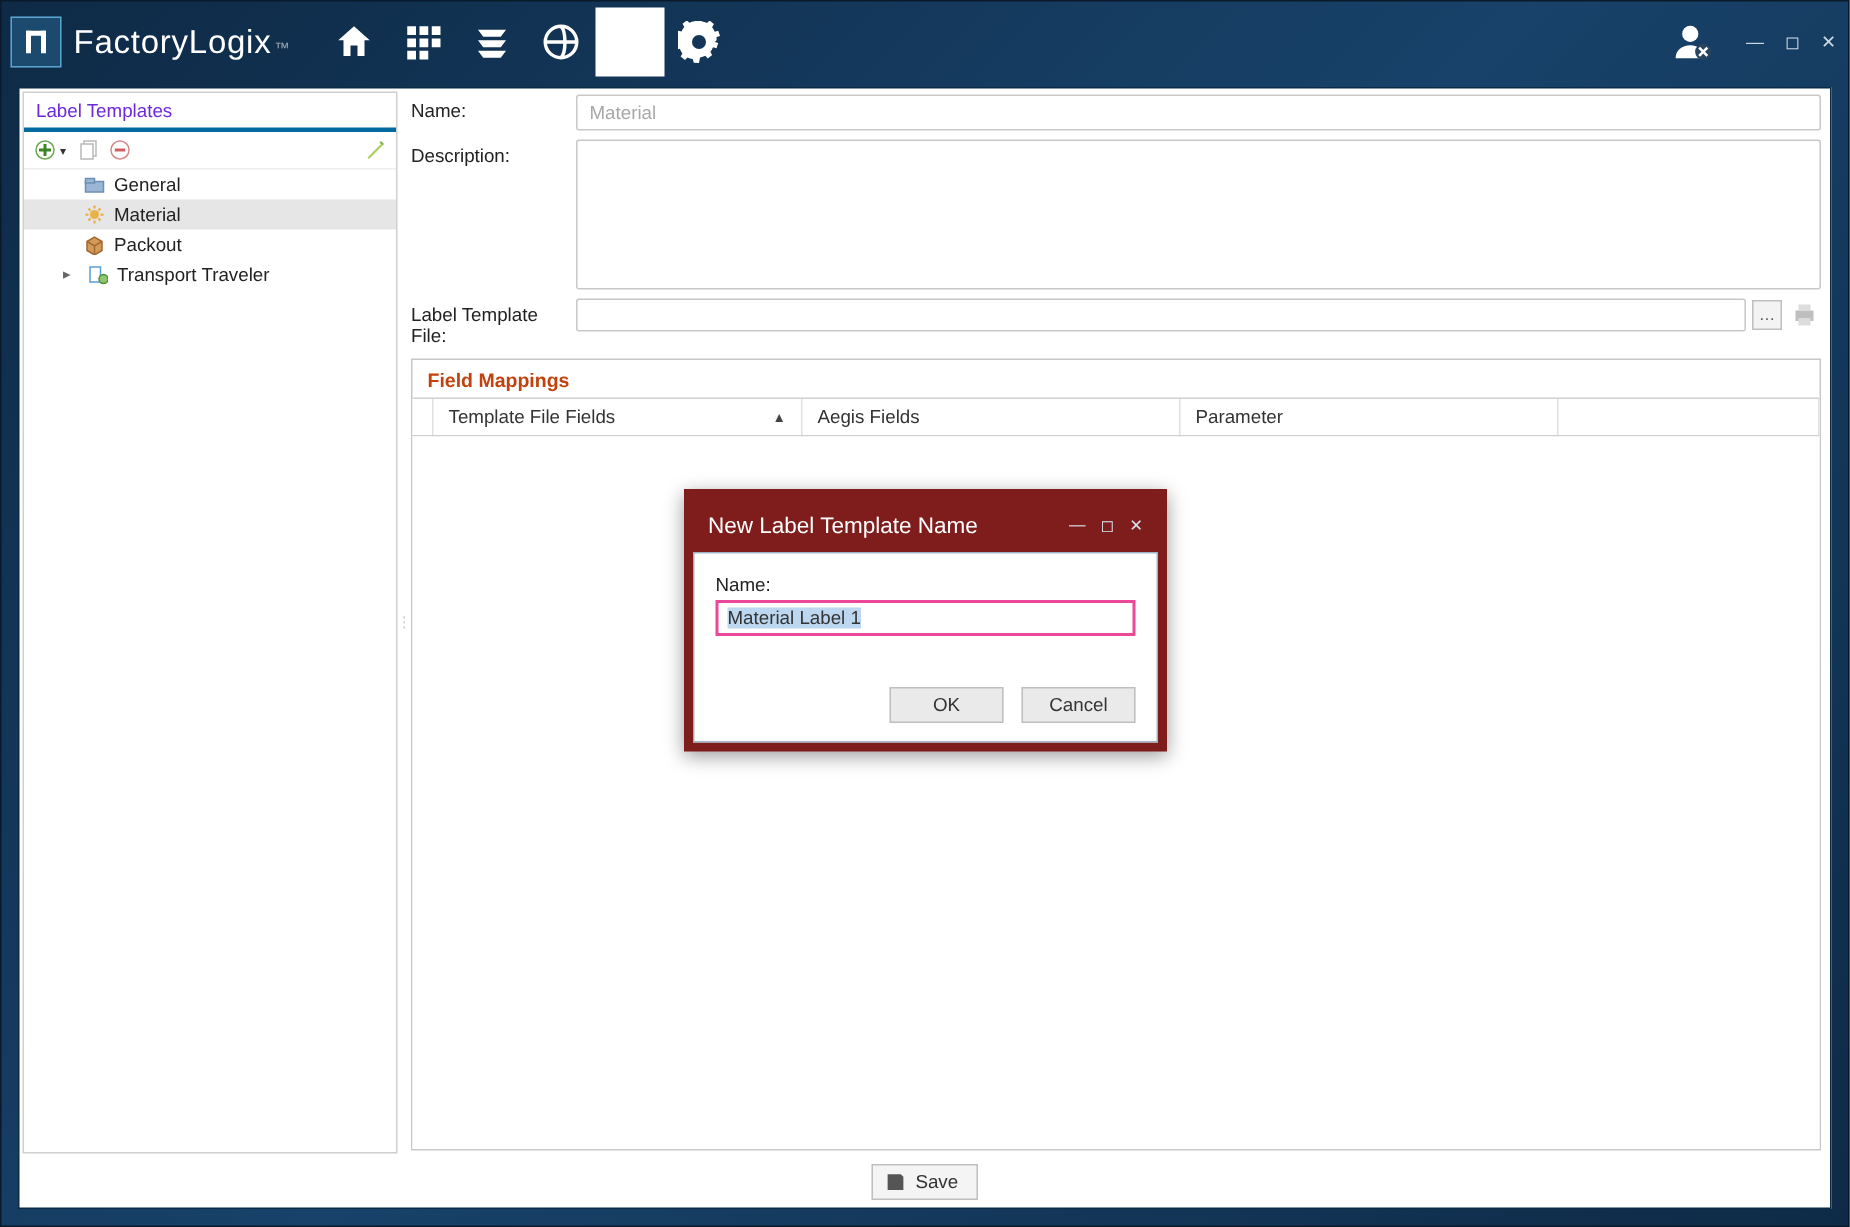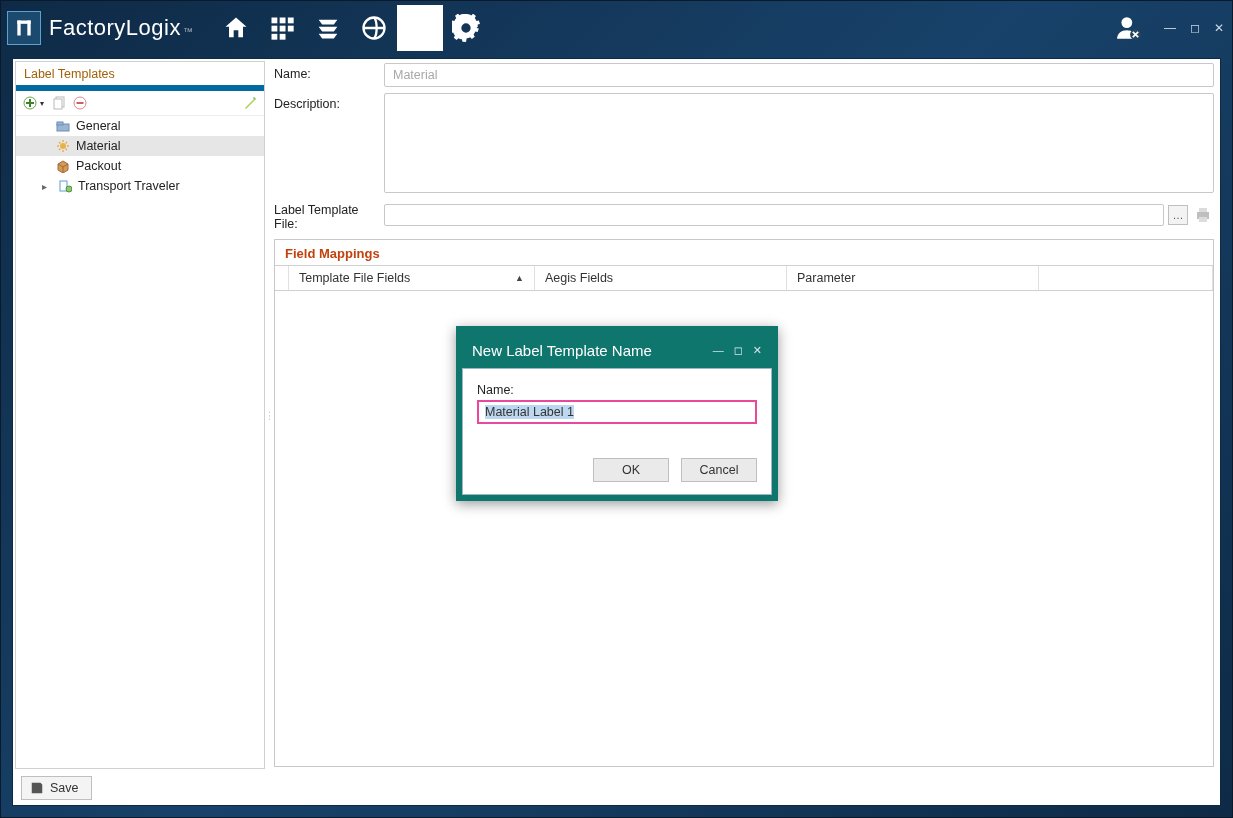--- a/index.html
+++ b/index.html
@@ -20,21 +20,21 @@
   .tb-btn.active svg { fill: #1b4a6e; }
   .titlebar-spacer { flex: 1; }
   .user-ico { width: 26px; height: 26px; margin-right: 22px; cursor: pointer; }
   .winctrl { display: flex; gap: 14px; align-items: center; color: #cdd9e2; }
   .winctrl span { font-size: 12px; cursor: pointer; line-height: 1; }
 
   
   .workspace { position: absolute; top: 58px; left: 12px; right: 12px; bottom: 12px; background: #fff; border: 1px solid #0b2a44; display: flex; flex-direction: column; }
   .columns { flex: 1; display: flex; min-height: 0; }
   .sidepanel { width: 250px; border: 1px solid #d0d0d0; margin: 2px 2px 2px 2px; display: flex; flex-direction: column; background:#fff; }
-  .sp-title { font-size: 12.5px; padding: 5px 8px 4px; color: #a16207; border-bottom: 6px solid #0369a1; }
+  .sp-title { font-size: 12.5px; padding: 5px 8px 4px; color: #6d28d9; border-bottom: 3px solid #0369a1; }
   .sp-tools { display: flex; align-items: center; gap: 4px; padding: 4px 6px; border-bottom: 1px solid #eee; position: relative; }
   .sp-tools .ico { width: 16px; height: 16px; display:flex; align-items:center; justify-content:center; }
   .sp-tools .car { font-size: 8px; color:#333; margin-left:-2px; }
   .sp-right-wiz { position:absolute; right:6px; top:4px; }
 
   .tree { flex:1; overflow:auto; font-size:12.5px; }
   .tree-item { display:flex; align-items:center; height:20px; padding-left: 40px; gap:6px; cursor:pointer; color:#222;}
   .tree-item.selected { background:#e6e6e6; }
   .tree-item .nico { width:14px; height:14px; display:flex; align-items:center; justify-content:center;}
   .tree-item.has-children { padding-left: 26px; }
@@ -54,26 +54,26 @@
 
   .grid { flex:1; border:1px solid #c8c8c8; display:flex; flex-direction:column; margin-top:2px; min-height:0; }
   .grid-title { font-size:13px; padding:6px 10px 4px; color:#c2410c;font-weight:bold; }
   .grid-head { display:flex; border-top:1px solid #d0d0d0; border-bottom:1px solid #d0d0d0; font-size:12.5px; color:#333; background:#fff; }
   .grid-head .gh { padding:5px 10px; border-right:1px solid #e0e0e0; display:flex; align-items:center; justify-content:space-between; }
   .gh0 { width:14px; border-right:1px solid #e0e0e0;}
   .gh1 { width:246px; } .gh2 { width:252px; } .gh3 { width:252px; } .ghx { flex:1; border-right:none;}
   .sort-arw { font-size:9px; color:#444; }
   .grid-body { flex:1; background:#fff; }
 
-  .footer { height:34px; display:flex; align-items:center; justify-content:flex-start; padding:0 8px; }
+  .footer { height:34px; display:flex; align-items:center; justify-content:center; padding:0 8px; }
   .save-btn { border:1px solid #bfbfbf; background:#f4f4f4; padding:4px 12px 4px 8px; font-size:12.5px; display:flex; align-items:center; gap:6px; cursor:pointer; color:#333;}
   .save-btn svg { width:14px; height:14px; fill:#555;}
 
   
-  .modal-frame { position:absolute; left:456px; top:326px; width:322px; background:#0f766e; padding:6px; box-shadow:0 3px 12px rgba(0,0,0,.4); }
+  .modal-frame { position:absolute; left:456px; top:326px; width:322px; background:#7f1d1d; padding:6px; box-shadow:0 3px 12px rgba(0,0,0,.4); }
   .modal-head { height:36px; display:flex; align-items:center; padding:0 10px; color:#fff; font-size:15px; font-weight:300; }
   .modal-head .mspacer { flex:1; }
   .modal-head .mctl { font-size:11px; margin-left:10px; cursor:pointer; color:#d6e3ee;}
   .modal-body { background:#fff; padding:14px 14px 12px; border:1px solid #9fb5c5;}
   .modal-body label { font-size:12.5px; color:#222; display:block; margin-bottom:3px;}
   .modal-input { width:100%; border:2px solid #ec4899; padding:3px 6px; font-size:12.5px; outline:none; color:#333;}
   .modal-input::selection { background:#99c2e8; }
   .modal-actions { display:flex; justify-content:flex-end; gap:12px; margin-top:34px; }
   .modal-actions button { width:76px; height:24px; background:#eaeaea; border:1px solid #bfbfbf; font-size:12.5px; cursor:pointer; color:#333;}
   .sel-highlight { background:#bcd7ef; }
@@ -228,21 +228,21 @@
 
     <div class="main">
       <div class="formrow">
         <label>Name:</label>
         <input class="txt" readonly="" style="color: rgb(168, 168, 168);" value="Material">
       </div>
       <div class="formrow">
         <label>Description:</label>
         <textarea class="txtarea" style=""></textarea>
       </div>
-      <div class="formrow" style="align-items:center;">
+      <div class="formrow" style="">
         <label>Label Template File:</label>
         <div class="tplfile-row" style="flex:1;">
           <input class="txt" value="" style="">
           <div class="smbtn">…</div>
           <div class="printico">
               <svg width="18" height="18" viewBox="0 0 18 18">
                 <rect x="3" y="6" width="12" height="7" fill="#bfbfbf"></rect>
                 <rect x="5" y="2" width="8" height="4" fill="#dcdcdc"></rect>
                 <rect x="5" y="11" width="8" height="5" fill="#dcdcdc"></rect>
               </svg>

